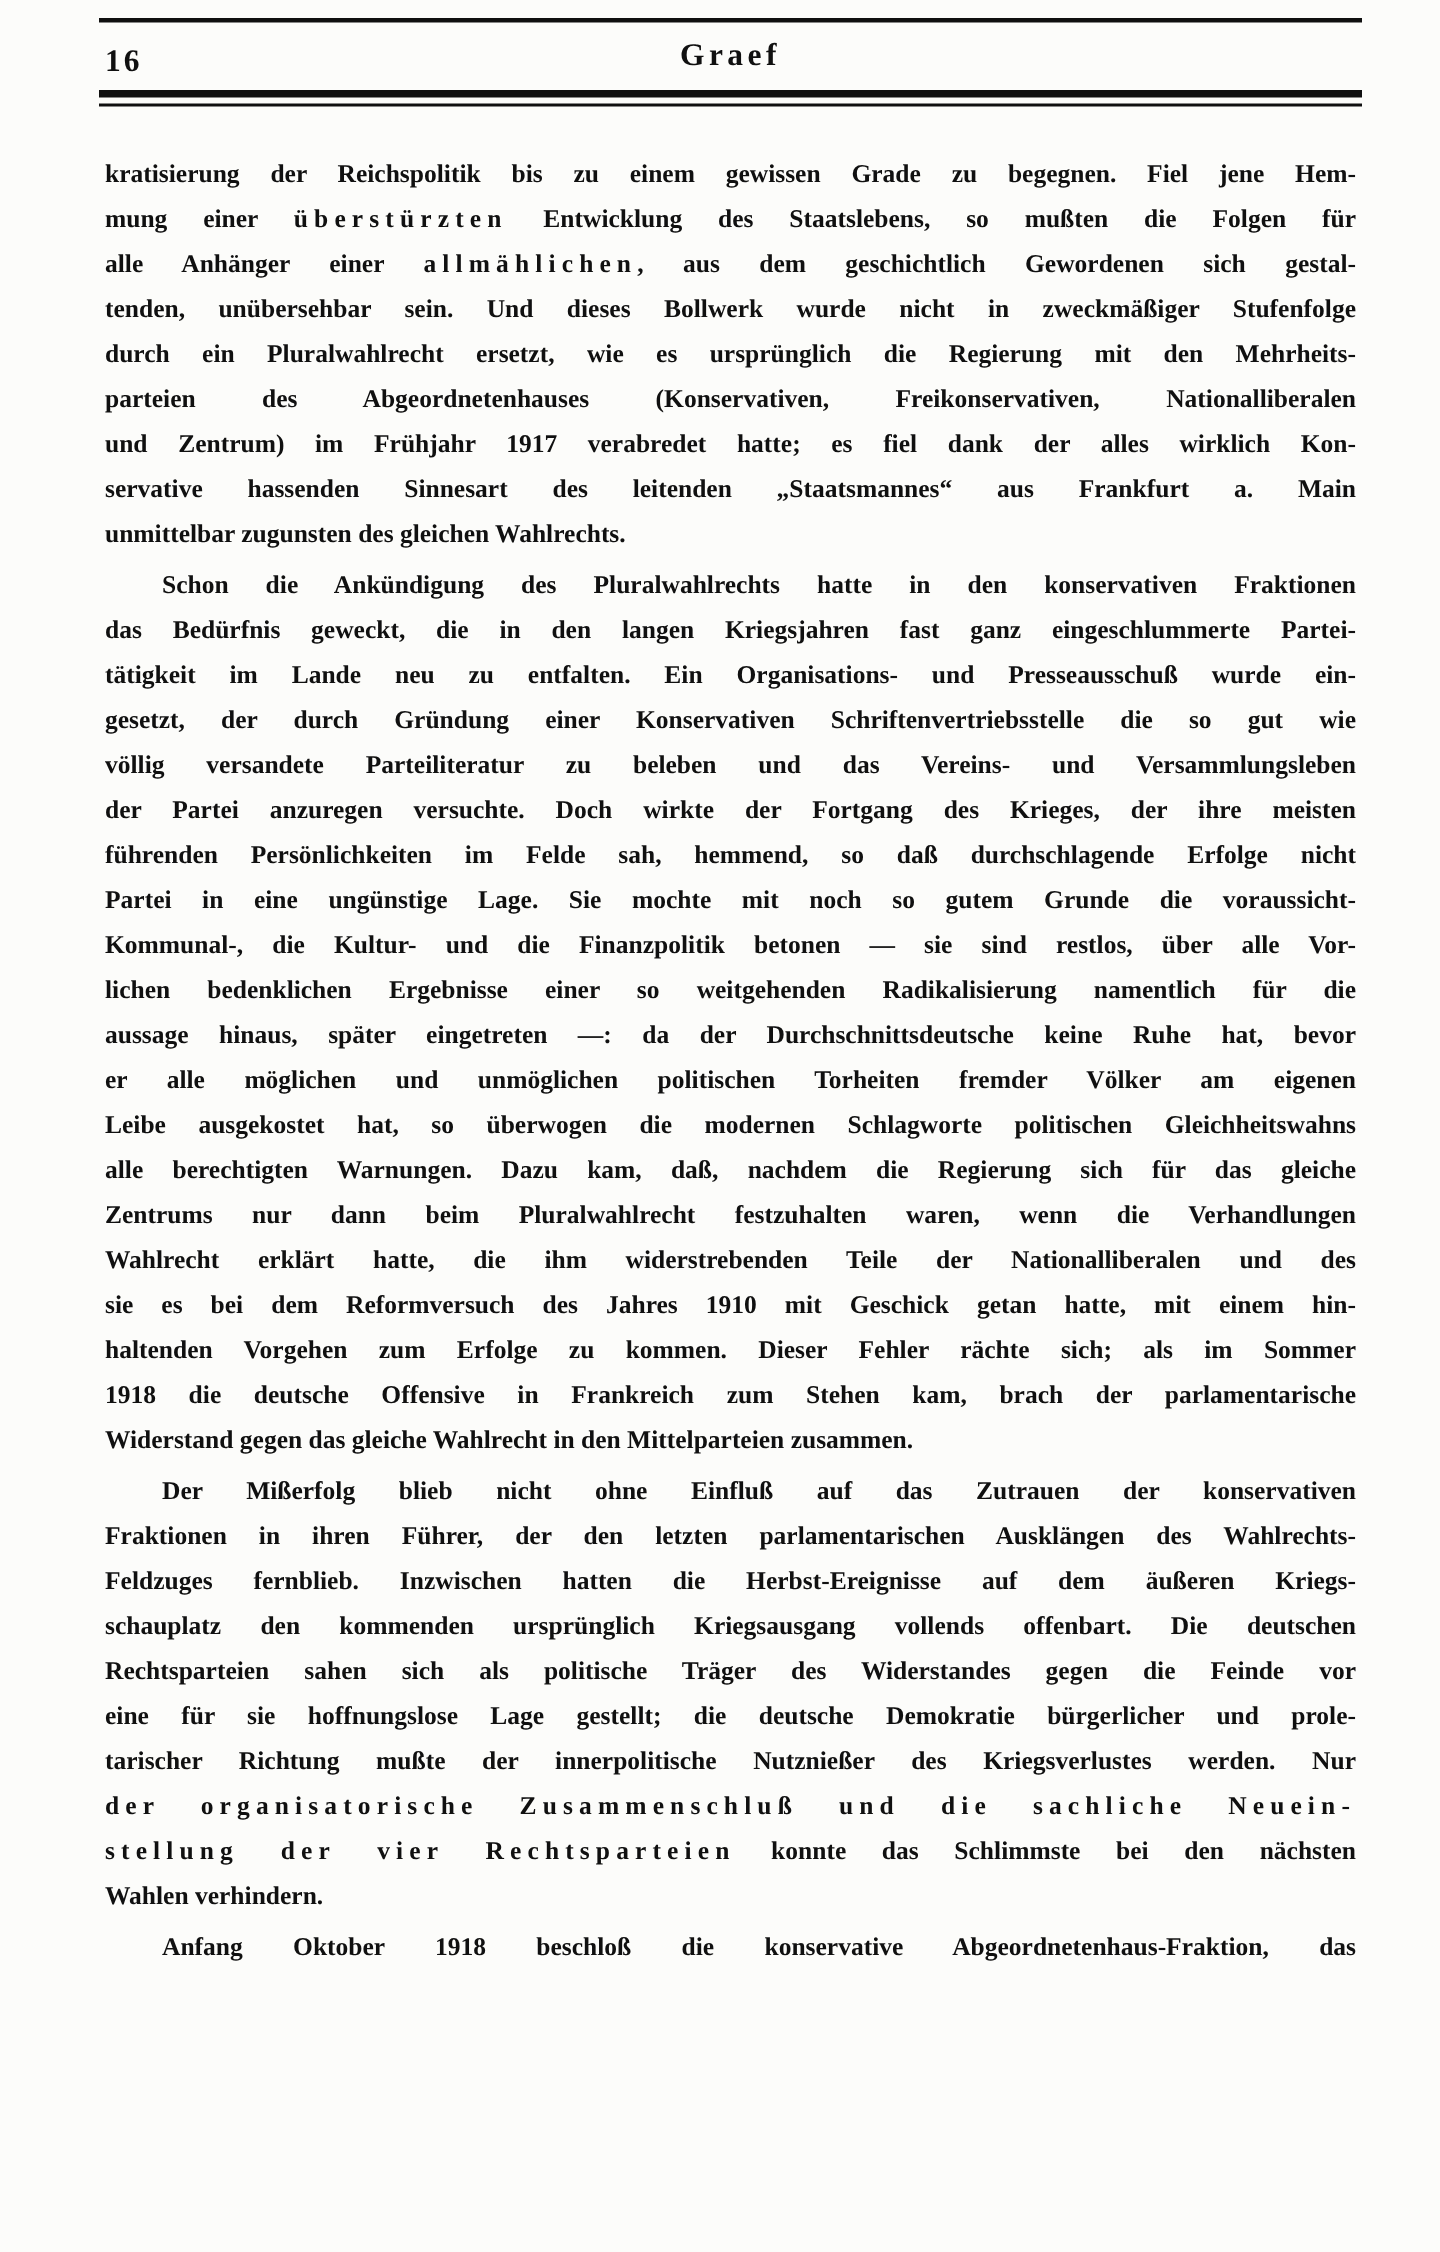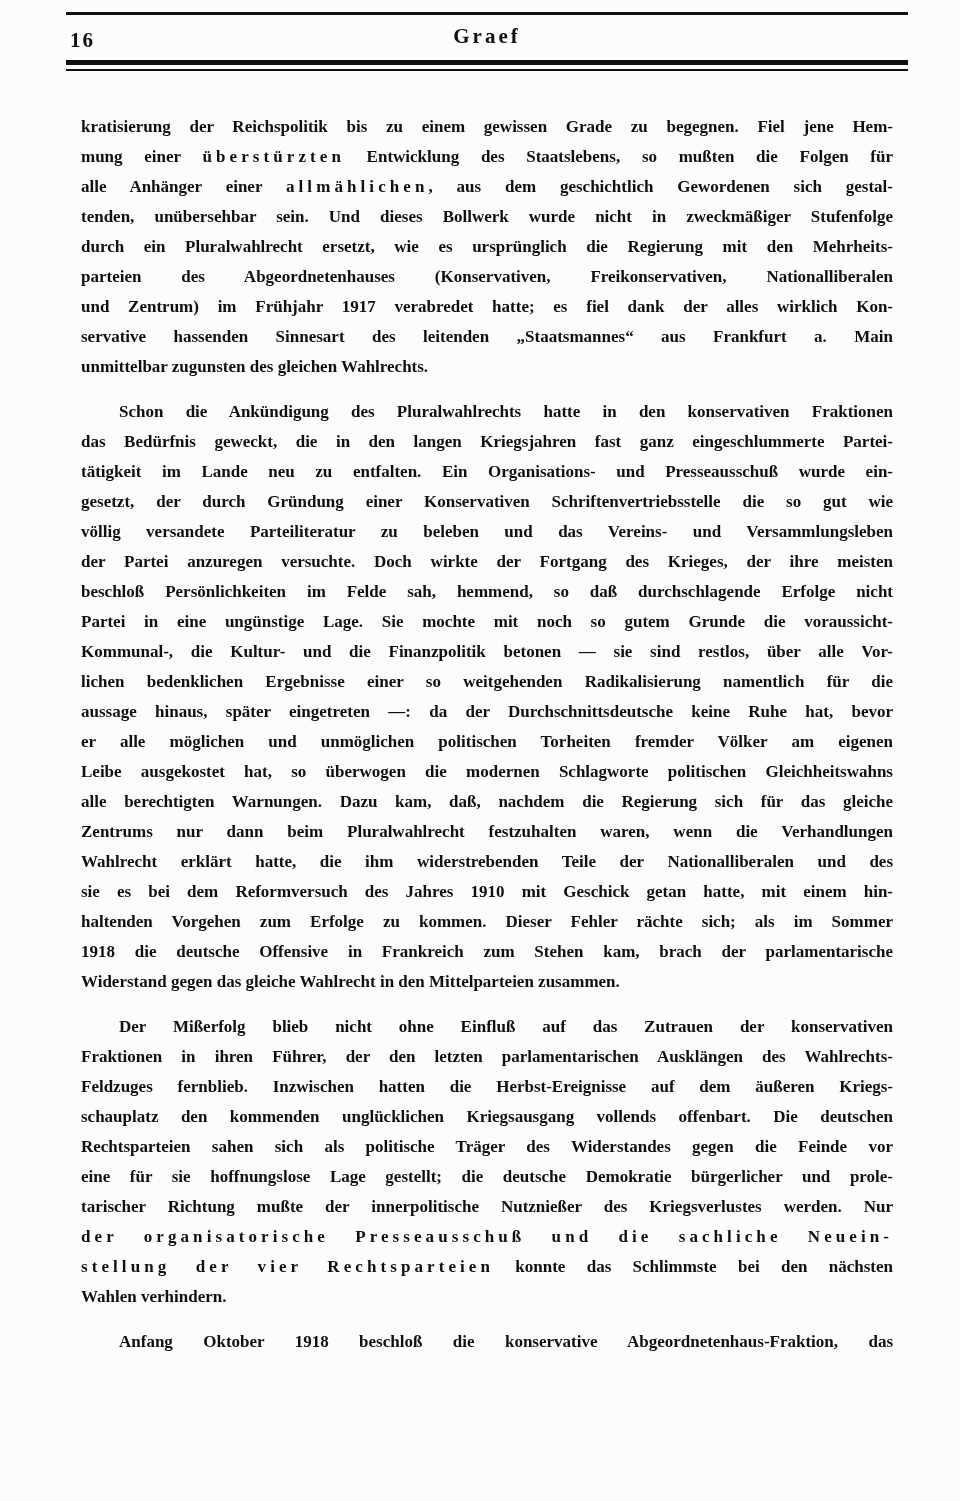--- a/index.html
+++ b/index.html
@@ -44,21 +44,21 @@
   .rule-thin{
     position:absolute;left:66px;width:842px;top:69px;height:2px;
     background:var(--ink);
   }
   
   .page-body{
     position:absolute;left:66px;top:97px;width:842px;
     font-size:17px;font-weight:bold;line-height:30px;
     text-rendering:optimizeLegibility;
   }
-  .paragraph{margin:15px;}
+  .paragraph{margin:4px;}
   .line{
     text-align:justify;
     text-align-last:justify;
     white-space:normal;
     height:30px;overflow:visible;
   }
   .line.indent{ text-indent:38px; }
   .line.short{
     text-align-last:left;
   }
@@ -91,44 +91,44 @@
         <div class="line"><span>servative hassenden Sinnesart des leitenden „Staatsmannes“ aus Frankfurt a. Main</span></div>
         <div class="line short"><span>unmittelbar zugunsten des gleichen Wahlrechts.</span></div>
       </div>
       <div class="paragraph">
         <div class="line indent"><span>Schon die Ankündigung des Pluralwahlrechts hatte in den konservativen Fraktionen</span></div>
         <div class="line"><span>das Bedürfnis geweckt, die in den langen Kriegsjahren fast ganz eingeschlummerte Partei-</span></div>
         <div class="line"><span>tätigkeit im Lande neu zu entfalten. Ein Organisations- und Presseausschuß wurde ein-</span></div>
         <div class="line"><span>gesetzt, der durch Gründung einer Konservativen Schriftenvertriebsstelle die so gut wie</span></div>
         <div class="line"><span>völlig versandete Parteiliteratur zu beleben und das Vereins- und Versammlungsleben</span></div>
         <div class="line"><span>der Partei anzuregen versuchte. Doch wirkte der Fortgang des Krieges, der ihre meisten</span></div>
-        <div class="line"><span>beschloß Persönlichkeiten im Felde sah, hemmend, so daß durchschlagende Erfolge nicht</span></div>
+        <div class="line"><span>führenden Persönlichkeiten im Felde sah, hemmend, so daß durchschlagende Erfolge nicht</span></div>
         <div class="line"><span>Partei in eine ungünstige Lage. Sie mochte mit noch so gutem Grunde die voraussicht-</span></div>
         <div class="line"><span>Kommunal-, die Kultur- und die Finanzpolitik betonen — sie sind restlos, über alle Vor-</span></div>
         <div class="line"><span>lichen bedenklichen Ergebnisse einer so weitgehenden Radikalisierung namentlich für die</span></div>
         <div class="line"><span>aussage hinaus, später eingetreten —: da der Durchschnittsdeutsche keine Ruhe hat, bevor</span></div>
         <div class="line"><span>er alle möglichen und unmöglichen politischen Torheiten fremder Völker am eigenen</span></div>
         <div class="line"><span>Leibe ausgekostet hat, so überwogen die modernen Schlagworte politischen Gleichheitswahns</span></div>
         <div class="line"><span>alle berechtigten Warnungen. Dazu kam, daß, nachdem die Regierung sich für das gleiche</span></div>
         <div class="line"><span>Zentrums nur dann beim Pluralwahlrecht festzuhalten waren, wenn die Verhandlungen</span></div>
         <div class="line"><span>Wahlrecht erklärt hatte, die ihm widerstrebenden Teile der Nationalliberalen und des</span></div>
         <div class="line"><span>sie es bei dem Reformversuch des Jahres 1910 mit Geschick getan hatte, mit einem hin-</span></div>
         <div class="line"><span>haltenden Vorgehen zum Erfolge zu kommen. Dieser Fehler rächte sich; als im Sommer</span></div>
         <div class="line"><span>1918 die deutsche Offensive in Frankreich zum Stehen kam, brach der parlamentarische</span></div>
         <div class="line short"><span>Widerstand gegen das gleiche Wahlrecht in den Mittelparteien zusammen.</span></div>
       </div>
       <div class="paragraph">
         <div class="line indent"><span>Der Mißerfolg blieb nicht ohne Einfluß auf das Zutrauen der konservativen</span></div>
         <div class="line"><span>Fraktionen in ihren Führer, der den letzten parlamentarischen Ausklängen des Wahlrechts-</span></div>
         <div class="line"><span>Feldzuges fernblieb. Inzwischen hatten die Herbst-Ereignisse auf dem äußeren Kriegs-</span></div>
-        <div class="line"><span>schauplatz den kommenden unglücklichen Kriegsausgang vollends offenbart. Die deutschen</span></div>
+        <div class="line"><span>schauplatz den kommenden ursprünglich Kriegsausgang vollends offenbart. Die deutschen</span></div>
         <div class="line"><span>Rechtsparteien sahen sich als politische Träger des Widerstandes gegen die Feinde vor</span></div>
         <div class="line"><span>eine für sie hoffnungslose Lage gestellt; die deutsche Demokratie bürgerlicher und prole-</span></div>
         <div class="line"><span>tarischer Richtung mußte der innerpolitische Nutznießer des Kriegsverlustes werden. Nur</span></div>
-        <div class="line"><span class="sperr">der organisatorische Presseausschuß und die sachliche Neuein-</span></div>
+        <div class="line"><span class="sperr">der organisatorische Zusammenschluß und die sachliche Neuein-</span></div>
         <div class="line"><span class="sperr">stellung der vier Rechtsparteien</span><span> konnte das Schlimmste bei den nächsten</span></div>
         <div class="line short"><span>Wahlen verhindern.</span></div>
       </div>
       <div class="paragraph">
         <div class="line indent"><span>Anfang Oktober 1918 beschloß die konservative Abgeordnetenhaus-Fraktion, das</span></div>
       </div>
     </div>
 
 </div>
 

